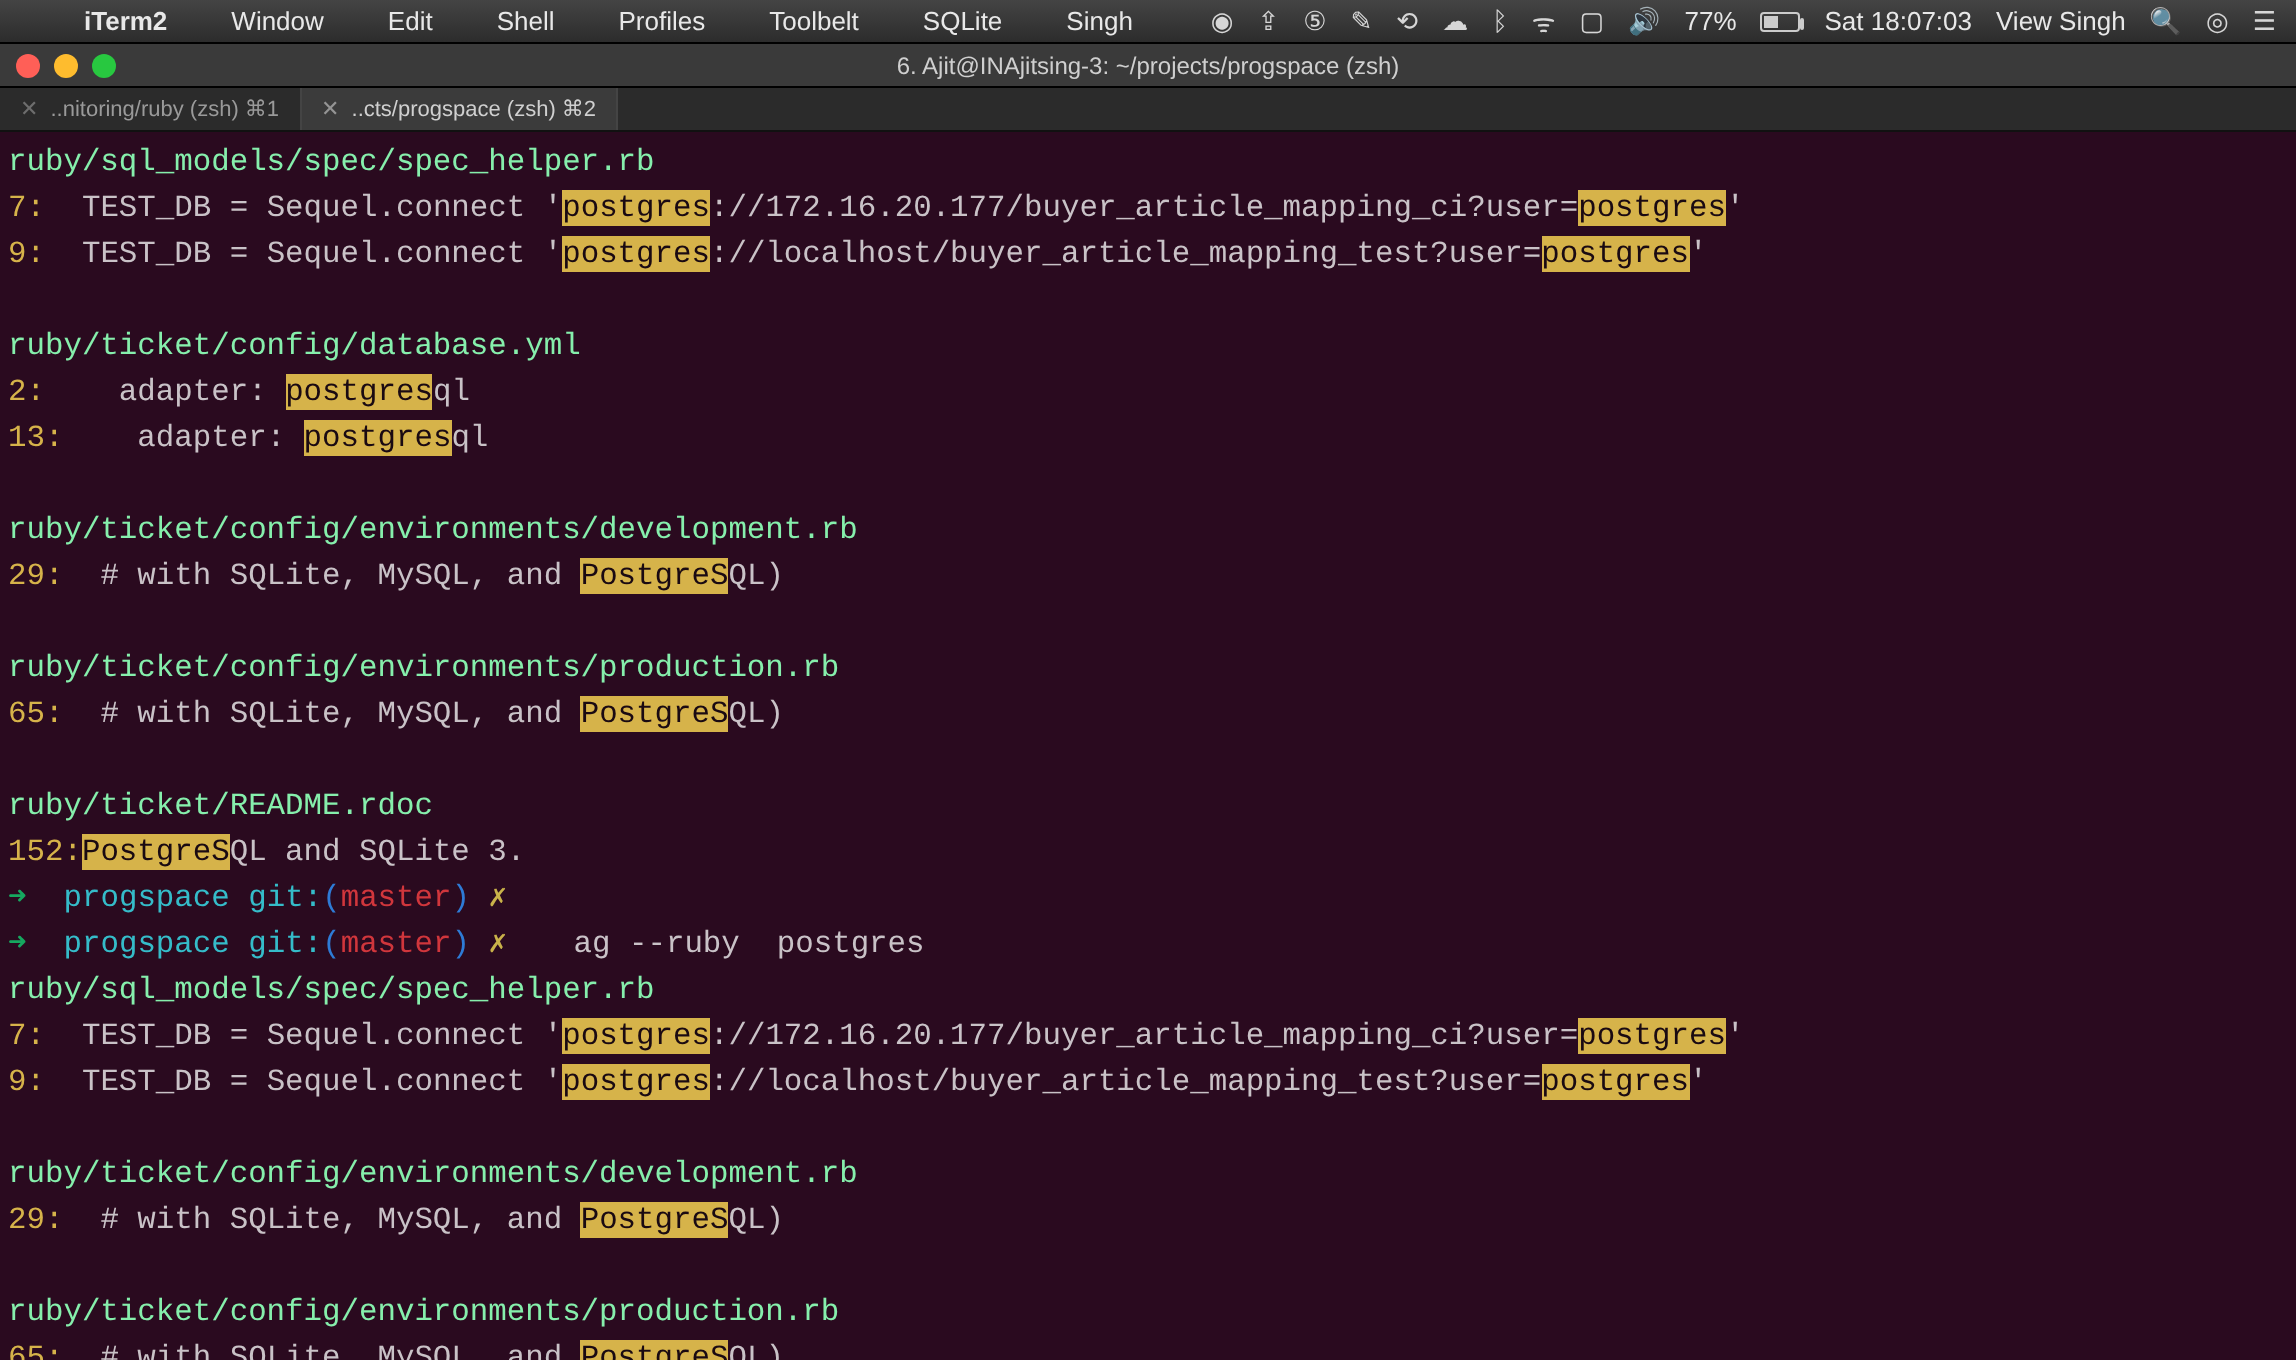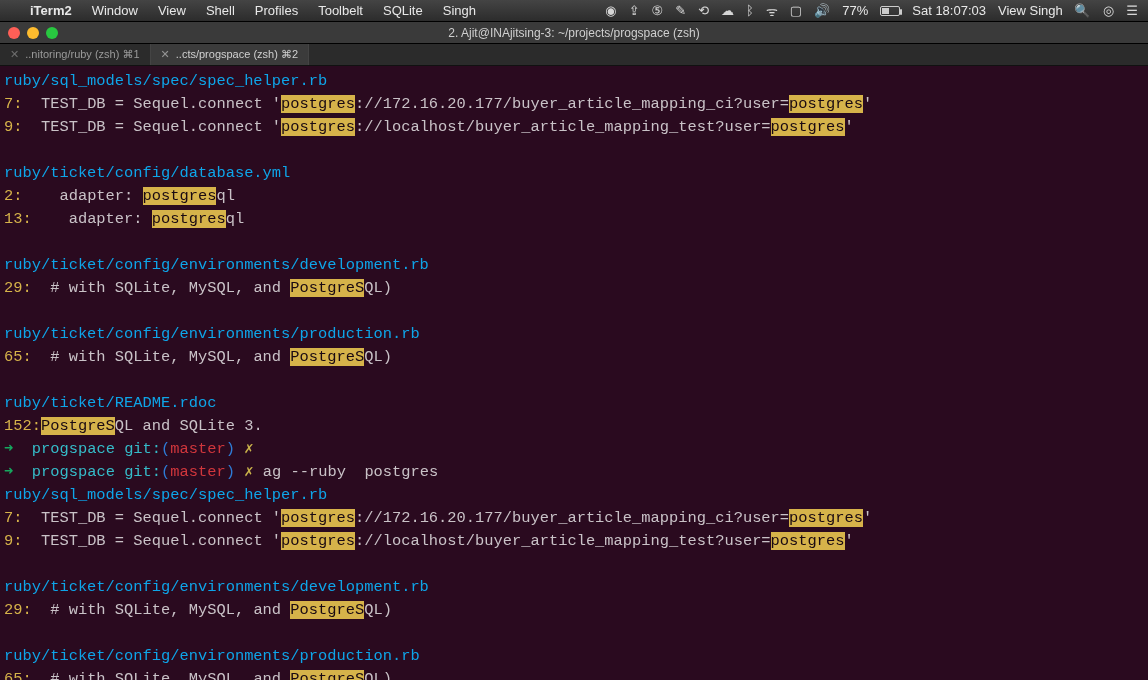--- a/index.html
+++ b/index.html
@@ -9,21 +9,21 @@
   background:#2a0a1f;
 }
 
 .menubar {
   height:22px; background:linear-gradient(#444,#2c2c2c);
   color:#e8e8e8; display:flex; align-items:center;
   font: 13px -apple-system, "Helvetica Neue", Arial, sans-serif;
   padding:0 10px; justify-content:space-between;
   border-bottom:1px solid #000;
 }
-.menubar .left, .menubar .right { display:flex; align-items:center; gap:20px; }
+.menubar .left, .menubar .right { display:flex; align-items:center; gap:32px; }
 .menubar .right { gap:12px; font-size:13px; }
 .menubar .apple { font-size:15px; }
 .menubar .app { font-weight:600; }
 .menubar .ico { font-size:13px; opacity:.9; }
 .menubar .battery { border:1px solid #ccc; width:20px; height:10px; border-radius:2px; position:relative; display:inline-block; }
 .menubar .battery::after{content:"";position:absolute;right:-3px;top:2px;width:2px;height:6px;background:#ccc;border-radius:1px;}
 .menubar .battery .fill{position:absolute;left:1px;top:1px;bottom:1px;width:35%;background:#ccc;}
 
 
 .titlebar {
@@ -52,40 +52,40 @@
 .term {
   padding:4px 6px 0 4px;
   background:#2a0a1f;
   font-size:15.4px;
   line-height:23px;
   color:#c9c2c7;
   letter-spacing:0;
   white-space:pre;
 }
 .ln { white-space:pre; }
-.file { color:#0ea5e9; }     
+.file { color:#86efac; }     
 .num  { color:#d6b34a; }     
 .hl   { background:#d6b34a; color:#1a0a12; } 
 .arrow{ color:#16a85f; font-weight:bold; }
 .cyan { color:#35bcc9; }
 .paren{ color:#2e7bd6; }
 .branch{ color:#d0363c; }
 .dirty{ color:#c9b24a; }
-.cmd  { color:#c9c2c7; }
+.cmd  { color:#c9c2c7;margin-left:24px; }
 
 </style>
 </head>
 <body>
 
 <div class="menubar">
   <div class="left">
     <span class="apple"></span>
     <span class="app">iTerm2</span>
     <span>Window</span>
-    <span>View</span>
+    <span>Edit</span>
     <span>Shell</span>
     <span>Profiles</span>
     <span>Toolbelt</span>
     <span>SQLite</span>
     <span>Singh</span>
   </div>
   <div class="right">
     <span class="ico">◉</span>
     <span class="ico">⇪</span>
     <span class="ico">⑤</span>
@@ -107,21 +107,21 @@
     <span class="ico">☰</span>
   </div>
 </div>
 
 <div class="titlebar">
   <div class="traffic">
     <span class="tl-close"></span>
     <span class="tl-min"></span>
     <span class="tl-max"></span>
   </div>
-  <span>2. Ajit@INAjitsing-3: ~/projects/progspace (zsh)</span>
+  <span>6. Ajit@INAjitsing-3: ~/projects/progspace (zsh)</span>
 </div>
 
 <div class="tabbar">
   <div class="tab">
     <span class="x">✕</span>
     <span>..nitoring/ruby (zsh)   ⌘1</span>
   </div>
   <div class="tab active">
     <span class="x">✕</span>
     <span>..cts/progspace (zsh)   ⌘2</span>

